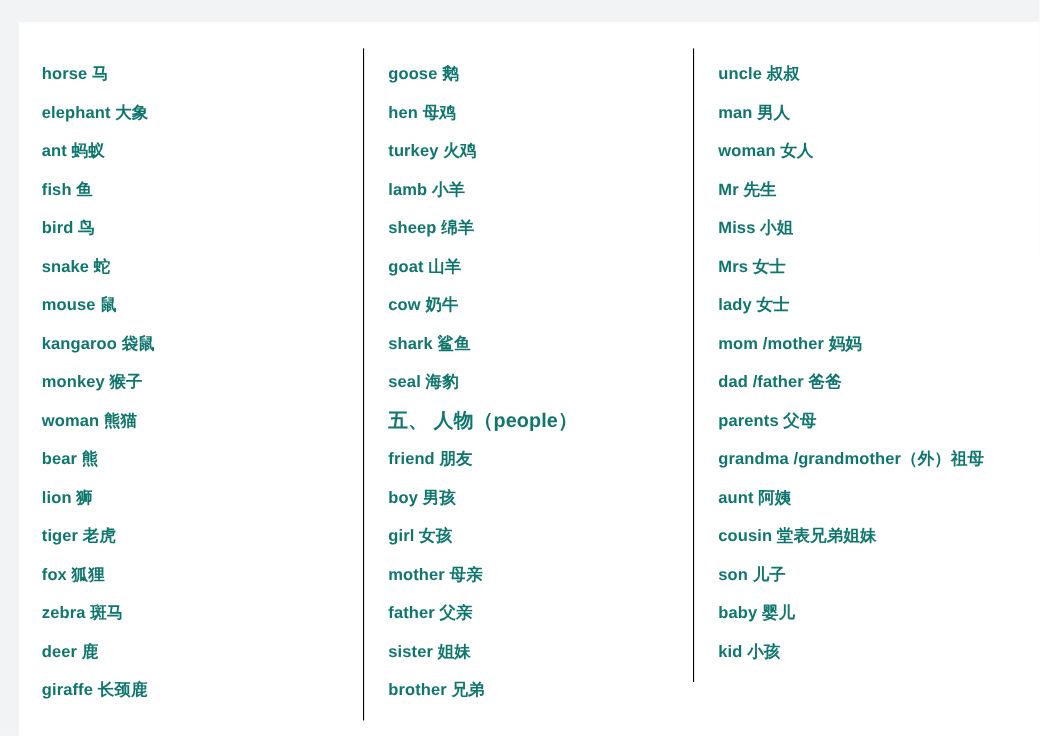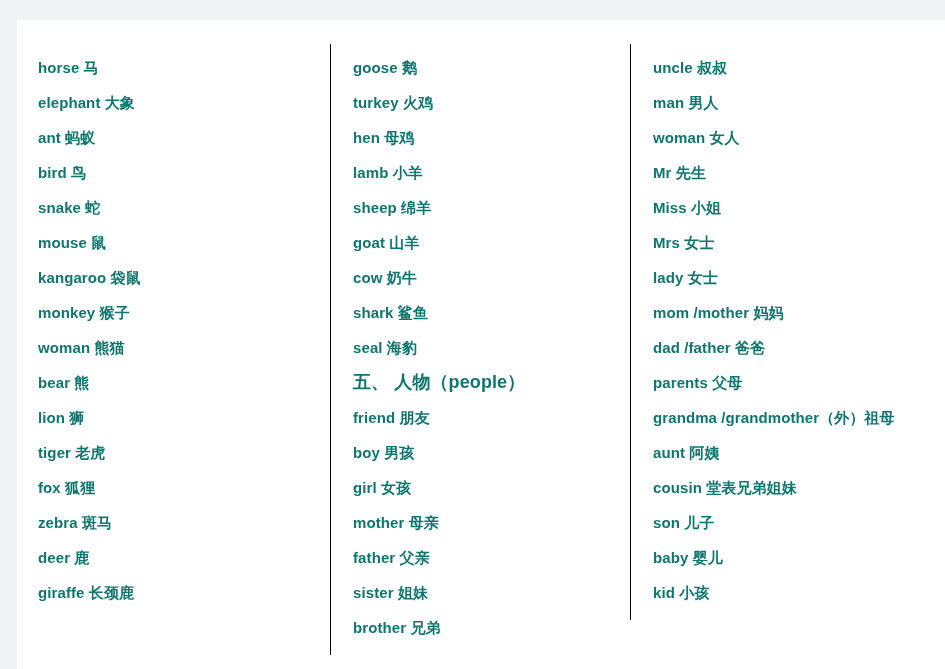--- a/index.html
+++ b/index.html
@@ -69,38 +69,39 @@
 </style>
 </head>
 <body>
 
 <div id="page">
   <div id="vocab-table">
       <div class="vocab-column col-0">
         <div class="vocab-entry">horse 马</div>
         <div class="vocab-entry">elephant 大象</div>
         <div class="vocab-entry">ant 蚂蚁</div>
+        <div class="vocab-entry">fish 鱼</div>
         <div class="vocab-entry">bird 鸟</div>
         <div class="vocab-entry">snake 蛇</div>
         <div class="vocab-entry">mouse 鼠</div>
         <div class="vocab-entry">kangaroo 袋鼠</div>
         <div class="vocab-entry">monkey 猴子</div>
         <div class="vocab-entry">woman 熊猫</div>
         <div class="vocab-entry">bear 熊</div>
         <div class="vocab-entry">lion 狮</div>
         <div class="vocab-entry">tiger 老虎</div>
         <div class="vocab-entry">fox 狐狸</div>
         <div class="vocab-entry">zebra 斑马</div>
         <div class="vocab-entry">deer 鹿</div>
         <div class="vocab-entry">giraffe 长颈鹿</div>
       </div>
       <div class="vocab-column col-1">
         <div class="vocab-entry">goose 鹅</div>
+        <div class="vocab-entry">hen 母鸡</div>
         <div class="vocab-entry">turkey 火鸡</div>
-        <div class="vocab-entry">hen 母鸡</div>
         <div class="vocab-entry">lamb 小羊</div>
         <div class="vocab-entry">sheep 绵羊</div>
         <div class="vocab-entry">goat 山羊</div>
         <div class="vocab-entry">cow 奶牛</div>
         <div class="vocab-entry">shark 鲨鱼</div>
         <div class="vocab-entry">seal 海豹</div>
         <div class="vocab-entry section-heading">五、 人物（people）</div>
         <div class="vocab-entry">friend 朋友</div>
         <div class="vocab-entry">boy 男孩</div>
         <div class="vocab-entry">girl 女孩</div>

